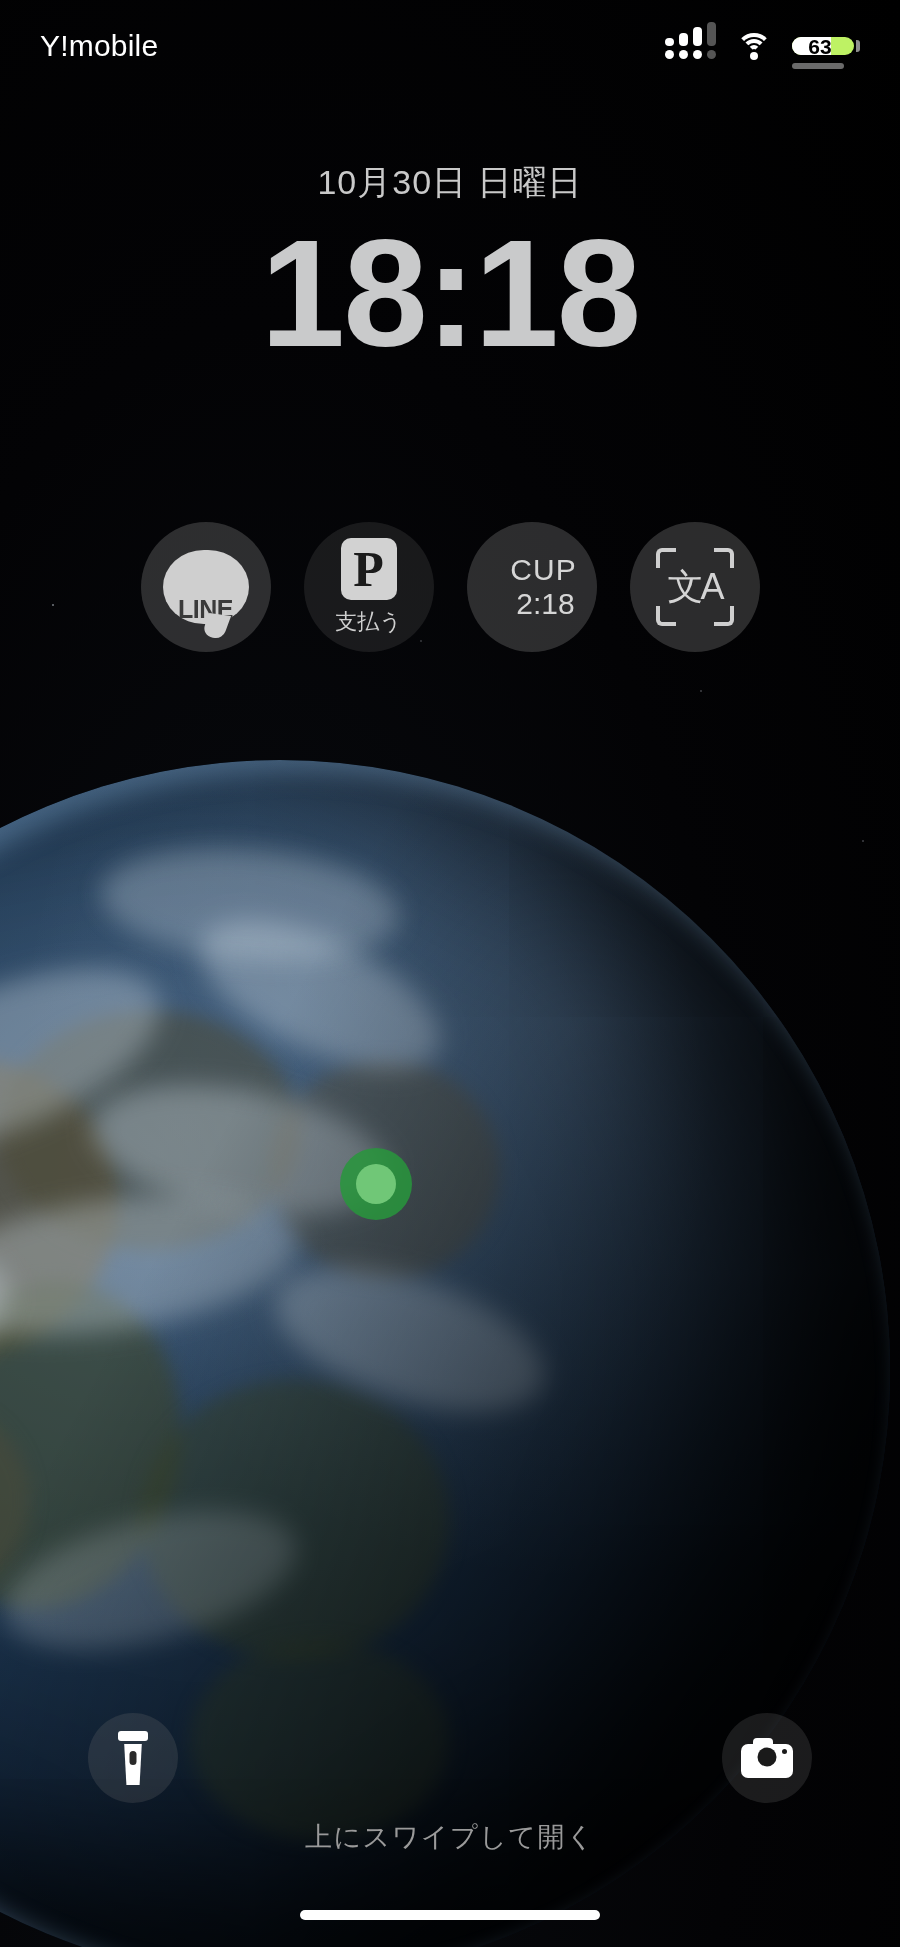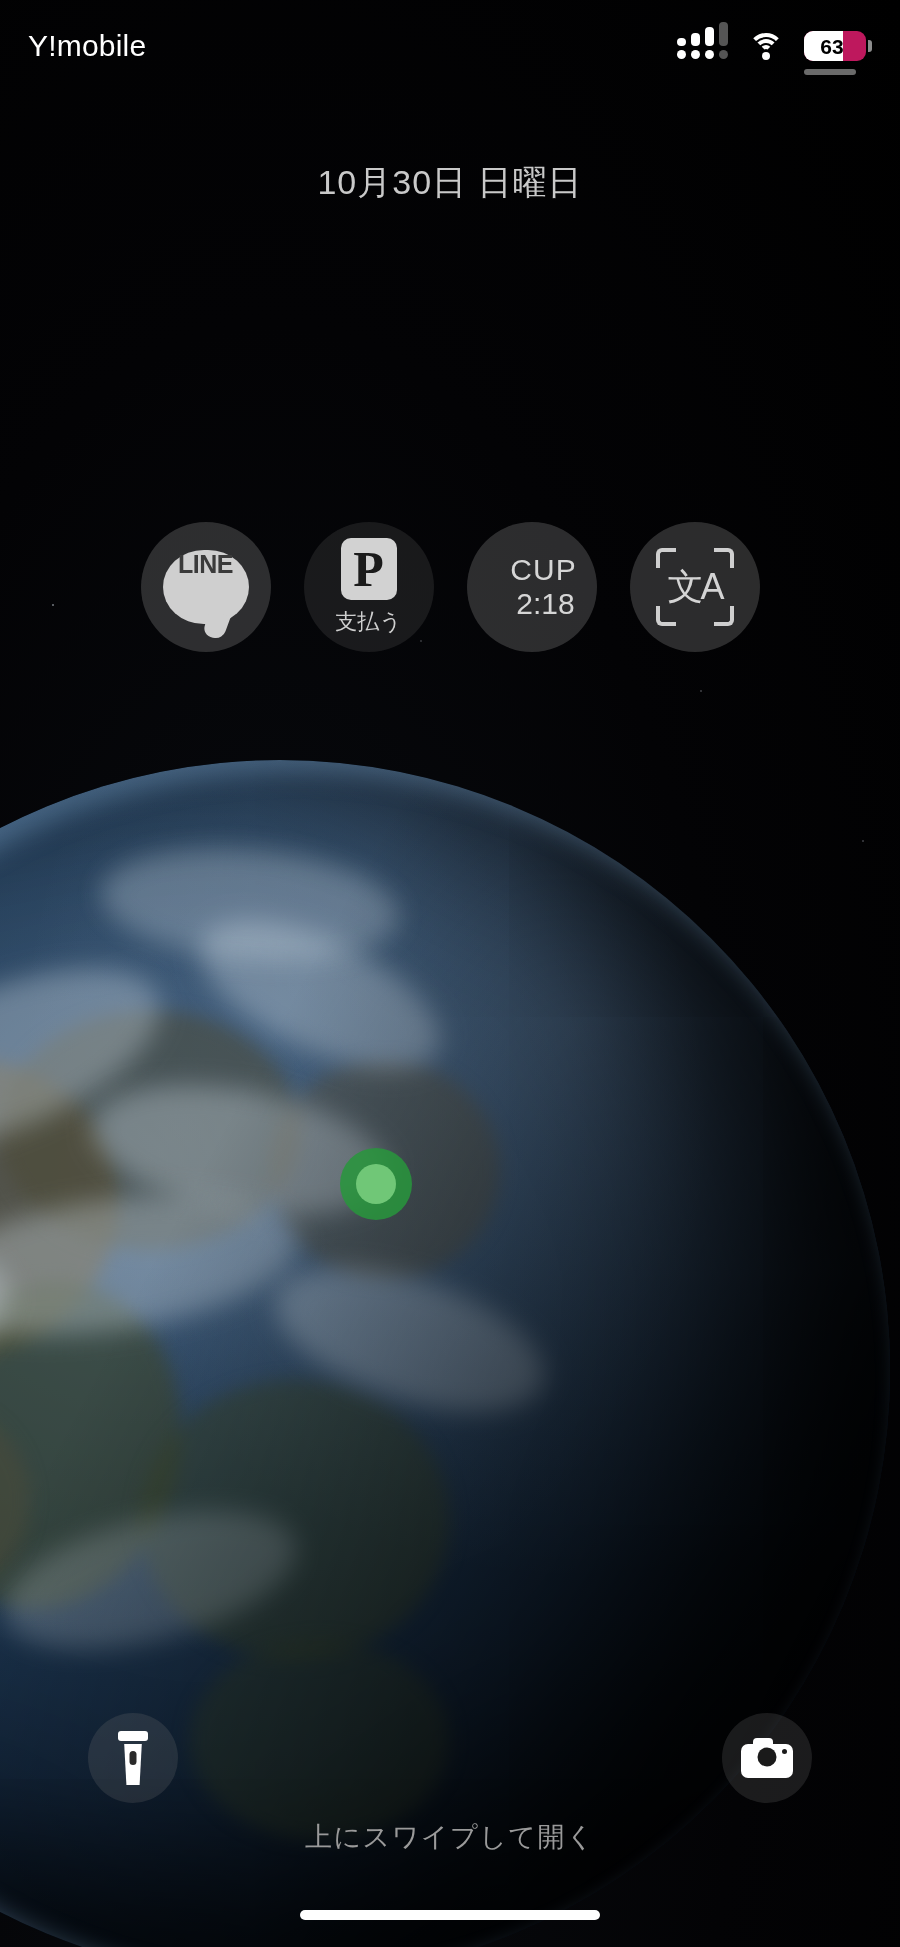--- a/index.html
+++ b/index.html
@@ -83,21 +83,21 @@
   }
   .terminator{
     position:absolute; inset:0; border-radius:50%;
     background:linear-gradient(118deg, rgba(0,0,0,0) 40%, rgba(0,0,0,.62) 74%, rgba(0,0,0,.92) 100%);
   }
 
   
   .statusbar{
     position:absolute; top:0; left:0; right:0; height:92px;
     display:flex; align-items:center; justify-content:space-between;
-    padding:0 28px; color:#fff;
+    padding:0 40px; color:#fff;
   }
   .carrier{ font-size:30px; letter-spacing:.2px; }
   .status-right{ display:flex; align-items:center; gap:20px; }
 
   .signal{ display:flex; align-items:flex-end; gap:5px; height:26px; }
   .sigcol{ display:flex; flex-direction:column; justify-content:flex-end; align-items:center; gap:4px; }
   .sigdot{ width:9px; height:9px; border-radius:50%; background:#fff; }
   .sigbar{ width:9px; border-radius:4px; background:#fff; }
   .sigcol.dim .sigbar{ background:#555; }
 
@@ -107,21 +107,21 @@
     border-left-color:transparent; border-right-color:transparent; border-radius:50%;
     transform:translateX(-50%);
   }
   .wifi .w1{ width:36px; height:36px; top:0; }
   .wifi .w2{ width:24px; height:24px; top:6px; }
   .wifi .w3{ width:12px; height:12px; top:12px; }
   .wifi .wdot{ width:8px; height:8px; border-radius:50%; background:#fff; border:none; top:19px; }
 
   .battery{ position:relative; display:flex; align-items:center; }
   .batt-body{
-    width:62px; height:30px; border-radius:9px; background:#be185d;
+    width:62px; height:18px; border-radius:9px; background:#bef264;
     position:relative; overflow:hidden; display:flex; align-items:center;
   }
   .batt-fill{ position:absolute; left:0; top:0; bottom:0; width:63%; background:#fff; }
   .batt-num{
     position:relative; z-index:2; width:100%; text-align:center;
     font-size:21px; font-weight:700; color:#000; line-height:1;
     padding-right:6px;
   }
   .batt-cap{ width:4px; height:12px; border-radius:0 3px 3px 0; background:#8d8d8d; margin-left:2px; }
   .batt-underline{
@@ -147,21 +147,21 @@
   .widget{
     width:130px; height:130px; border-radius:50%;
     background:rgba(125,125,125,.34);
     display:flex; flex-direction:column; align-items:center; justify-content:center;
     color:#d6d6d6; overflow:hidden;
   }
   .widget.dark{ background:rgba(110,110,110,.20); }
 
   .line-bubble{
     width:86px; height:74px; border-radius:42px/38px; background:#cfcfcf;
-    display:flex; align-items:flex-start; justify-content:center; position:relative;
+    display:flex; align-items:flex-end; justify-content:center; position:relative;
   }
   .line-bubble::after{
     content:""; position:absolute; right:22px; bottom:-14px;
     width:22px; height:24px; background:#cfcfcf;
     border-radius:0 0 8px 12px; transform:rotate(8deg) skewX(-12deg);
   }
   .line-bubble span{ font-size:25px; font-weight:700; color:#3a3a3a; letter-spacing:-.5px; }
 
   .pp-mark{
     width:56px; height:62px; border-radius:10px; background:#d2d2d2;
@@ -334,20 +334,21 @@
         </div>
         <div class="batt-cap"></div>
         <div class="batt-underline"></div>
       </div>
 
     </div>
   </div>
 
   <div class="clockblock">
     <div class="datetext">10月30日 日曜日</div>
+    <div class="timetext">18:18</div>
   </div>
 
   <div class="widgets">
 
     <div class="widget">
       <div class="line-bubble">
         <span>LINE</span>
       </div>
     </div>
 

